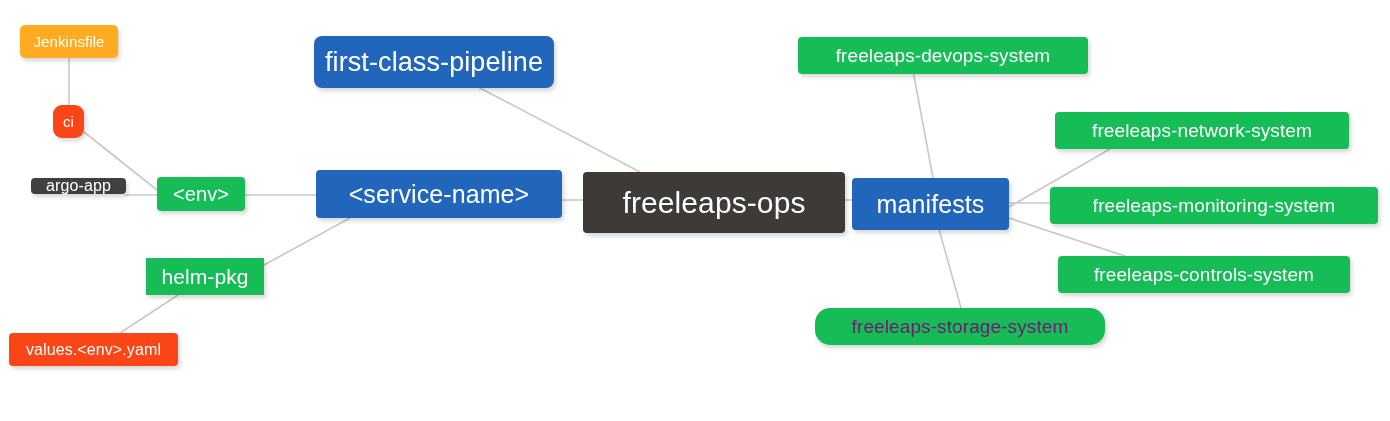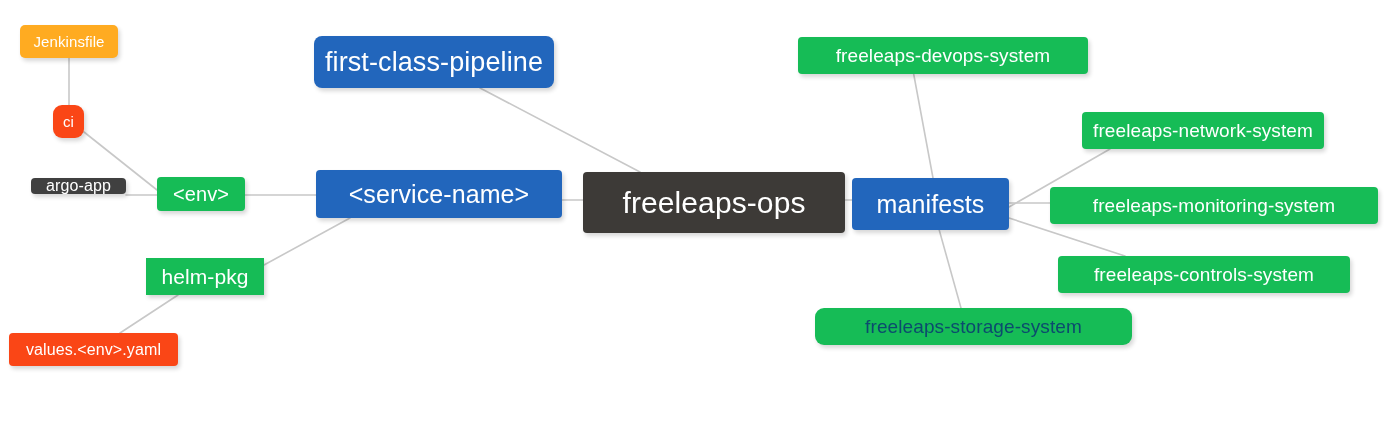--- a/index.html
+++ b/index.html
@@ -88,26 +88,26 @@
       </div>
       <div class="node" style="left: 31px; top: 178px; width: 95px; height: 16px; background: #404040; font-size: 16px; border-radius: 4px; color: rgb(255, 255, 255); text-align: center;">
         <span class="node-label">argo-app</span>
       </div>
       <div class="node" style="left: 9px; top: 333px; width: 169px; height: 33px; background: rgb(250, 70, 22); font-size: 16px; border-radius: 4px; color: #ffffff;">
         <span class="node-label">values.&lt;env&gt;.yaml</span>
       </div>
       <div class="node" style="left: 798px; top: 37px; width: 290px; height: 37px; background: rgb(22, 188, 86); font-size: 19px; border-radius: 4px; color: rgb(255, 255, 255);">
         <span class="node-label">freeleaps-devops-system</span>
       </div>
-      <div class="node" style="left: 1082px; top: 112px; width: 242px; height: 37px; background: rgb(22, 188, 86); font-size: 19px; border-radius: 4px; color: rgb(255, 255, 255);">
+      <div class="node" style="left: 1055px; top: 112px; width: 294px; height: 37px; background: rgb(22, 188, 86); font-size: 19px; border-radius: 4px; color: rgb(255, 255, 255);">
         <span class="node-label">freeleaps-network-system</span>
       </div>
       <div class="node" style="left: 1050px; top: 187px; width: 328px; height: 37px; background: rgb(22, 188, 86); font-size: 19px; border-radius: 4px; color: rgb(255, 255, 255);">
         <span class="node-label">freeleaps-monitoring-system</span>
       </div>
       <div class="node" style="left: 1058px; top: 256px; width: 292px; height: 37px; background: rgb(22, 188, 86); font-size: 19px; border-radius: 4px; color: rgb(255, 255, 255);">
         <span class="node-label">freeleaps-controls-system</span>
       </div>
-      <div class="node" style="left: 815px; top: 308px; width: 317px; height: 37px; background: rgb(22, 188, 86); font-size: 19px; border-radius: 9px; color: #0c4a6e;">
+      <div class="node" style="left: 815px; top: 308px; width: 290px; height: 37px; background: rgb(22, 188, 86); font-size: 19px; border-radius: 15px; color: #701a75;">
         <span class="node-label">freeleaps-storage-system</span>
       </div>
     </div>
 </div>
 
 </body></html>

